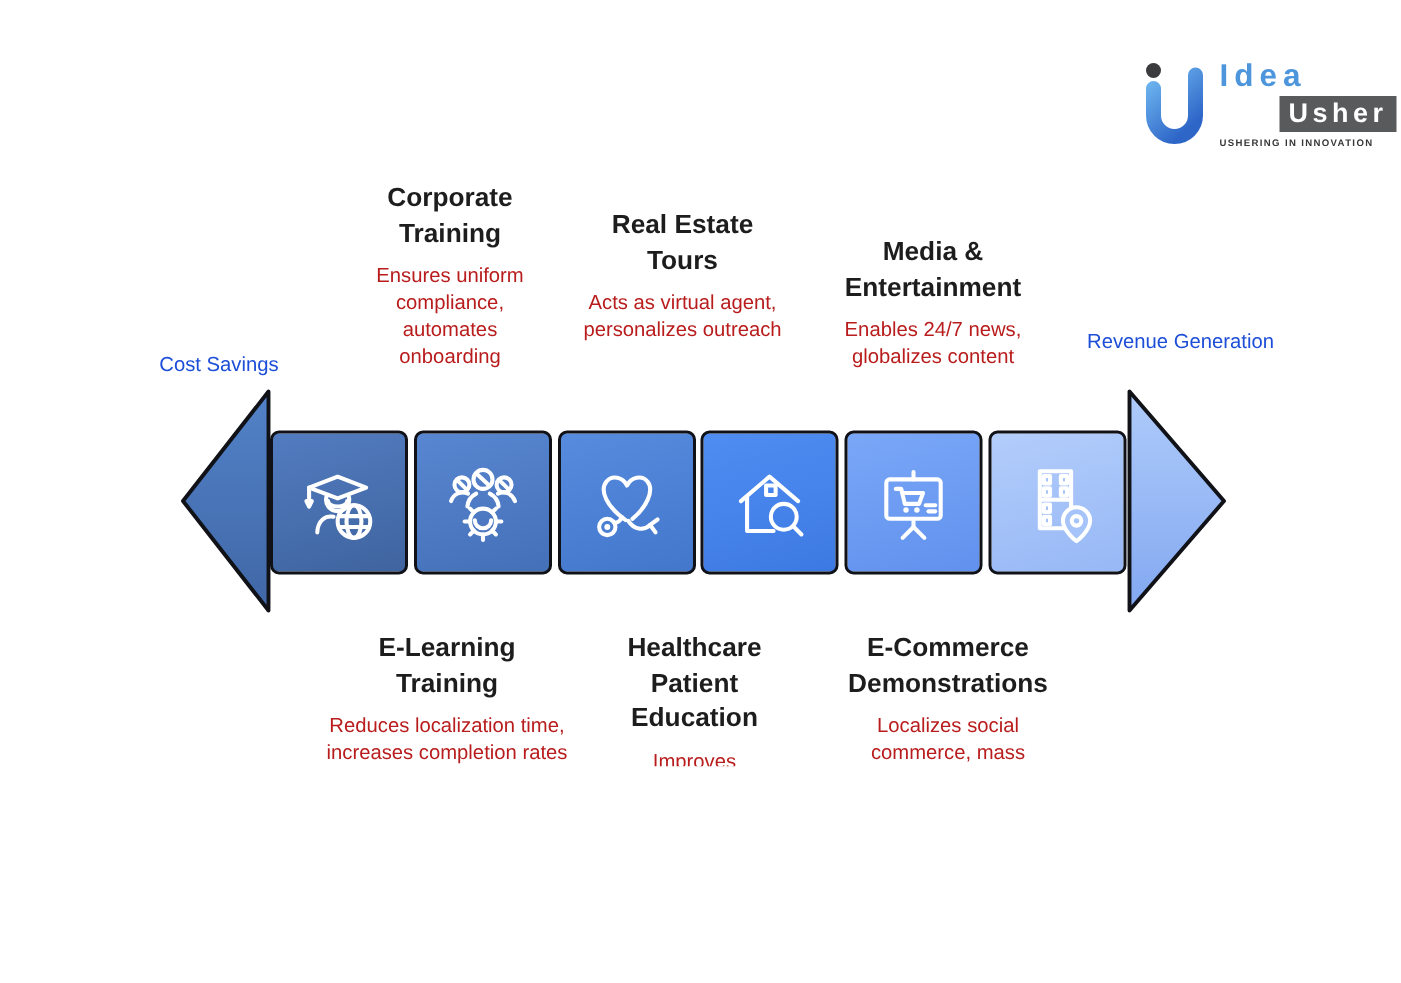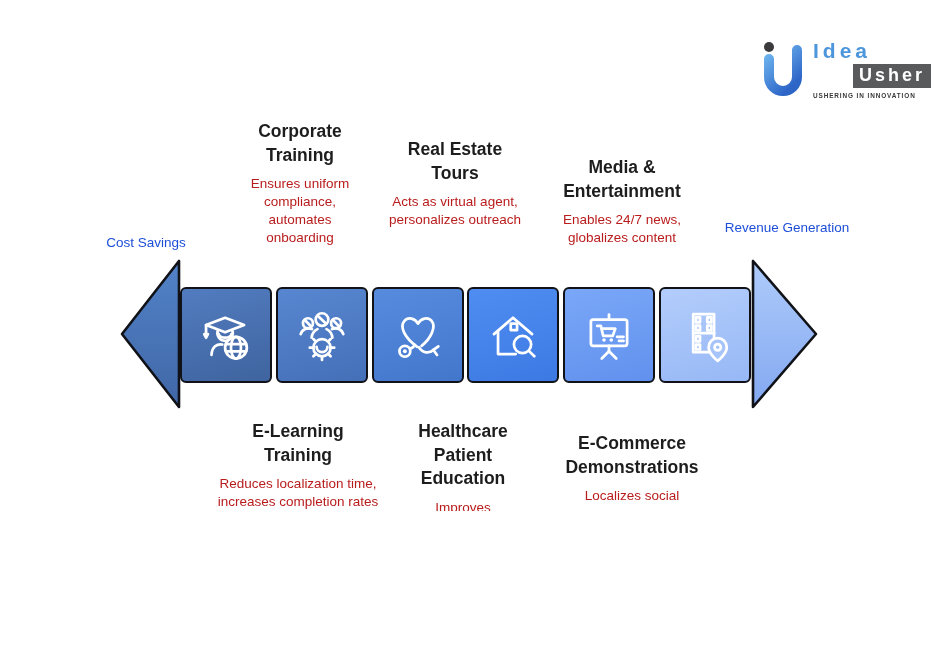--- a/index.html
+++ b/index.html
@@ -16,21 +16,21 @@
   .tagline{margin-top:4px;font-size:6.4px;font-weight:bold;letter-spacing:0.9px;color:#38383A;white-space:nowrap;}
   
   .block{position:absolute;transform:translateX(-50%);text-align:center;}
   .block .title{font-size:17.5px;font-weight:bold;color:#1d1d1d;line-height:1.35;margin:0 auto;}
   .block .desc{font-size:13.5px;color:#b91c1c;line-height:1.33;margin:8px auto 0 auto;}
   .t0{left:300px;top:120px;text-align:center;} .t0 .title{max-width:150px;} .t0 .desc{max-width:122px;}
   .t1{left:455px;top:138px;} .t1 .title{max-width:125px;} .t1 .desc{max-width:146px;}
   .t2{left:622px;top:156px;} .t2 .title{max-width:165px;} .t2 .desc{max-width:165px;}
   .b0{left:298px;top:420px;} .b0 .title{max-width:135px;} .b0 .desc{max-width:165px;}
   .b1{left:463px;top:420px;} .b1 .title{max-width:112px;} .b1 .desc{max-width:135px;}
-  .b2{left:632px;top:432px;} .b2 .title{max-width:175px;} .b2 .desc{max-width:145px;}
+  .b2{left:632px;top:420px;} .b2 .title{max-width:175px;} .b2 .desc{max-width:145px;}
   .side-label{position:absolute;transform:translateX(-50%);font-size:13.5px;color:#1d4ed8;white-space:nowrap;}
   .side-left{left:146px;top:235px;}
   .side-right{left:787px;top:220px;}
   
   .arrow-svg{position:absolute;left:0;top:0;}
   .seg{position:absolute;top:287px;width:92px;height:96px;box-sizing:border-box;
        border:2px solid #101218;border-radius:6px;display:flex;align-items:center;justify-content:center;}
   .s0{left:180px;background:linear-gradient(165deg,#527CC0,#3F649F);}
   .s1{left:276px;background:linear-gradient(165deg,#5886D0,#4470B8);}
   .s2{left:372px;background:linear-gradient(165deg,#568BDE,#4377CC);}

